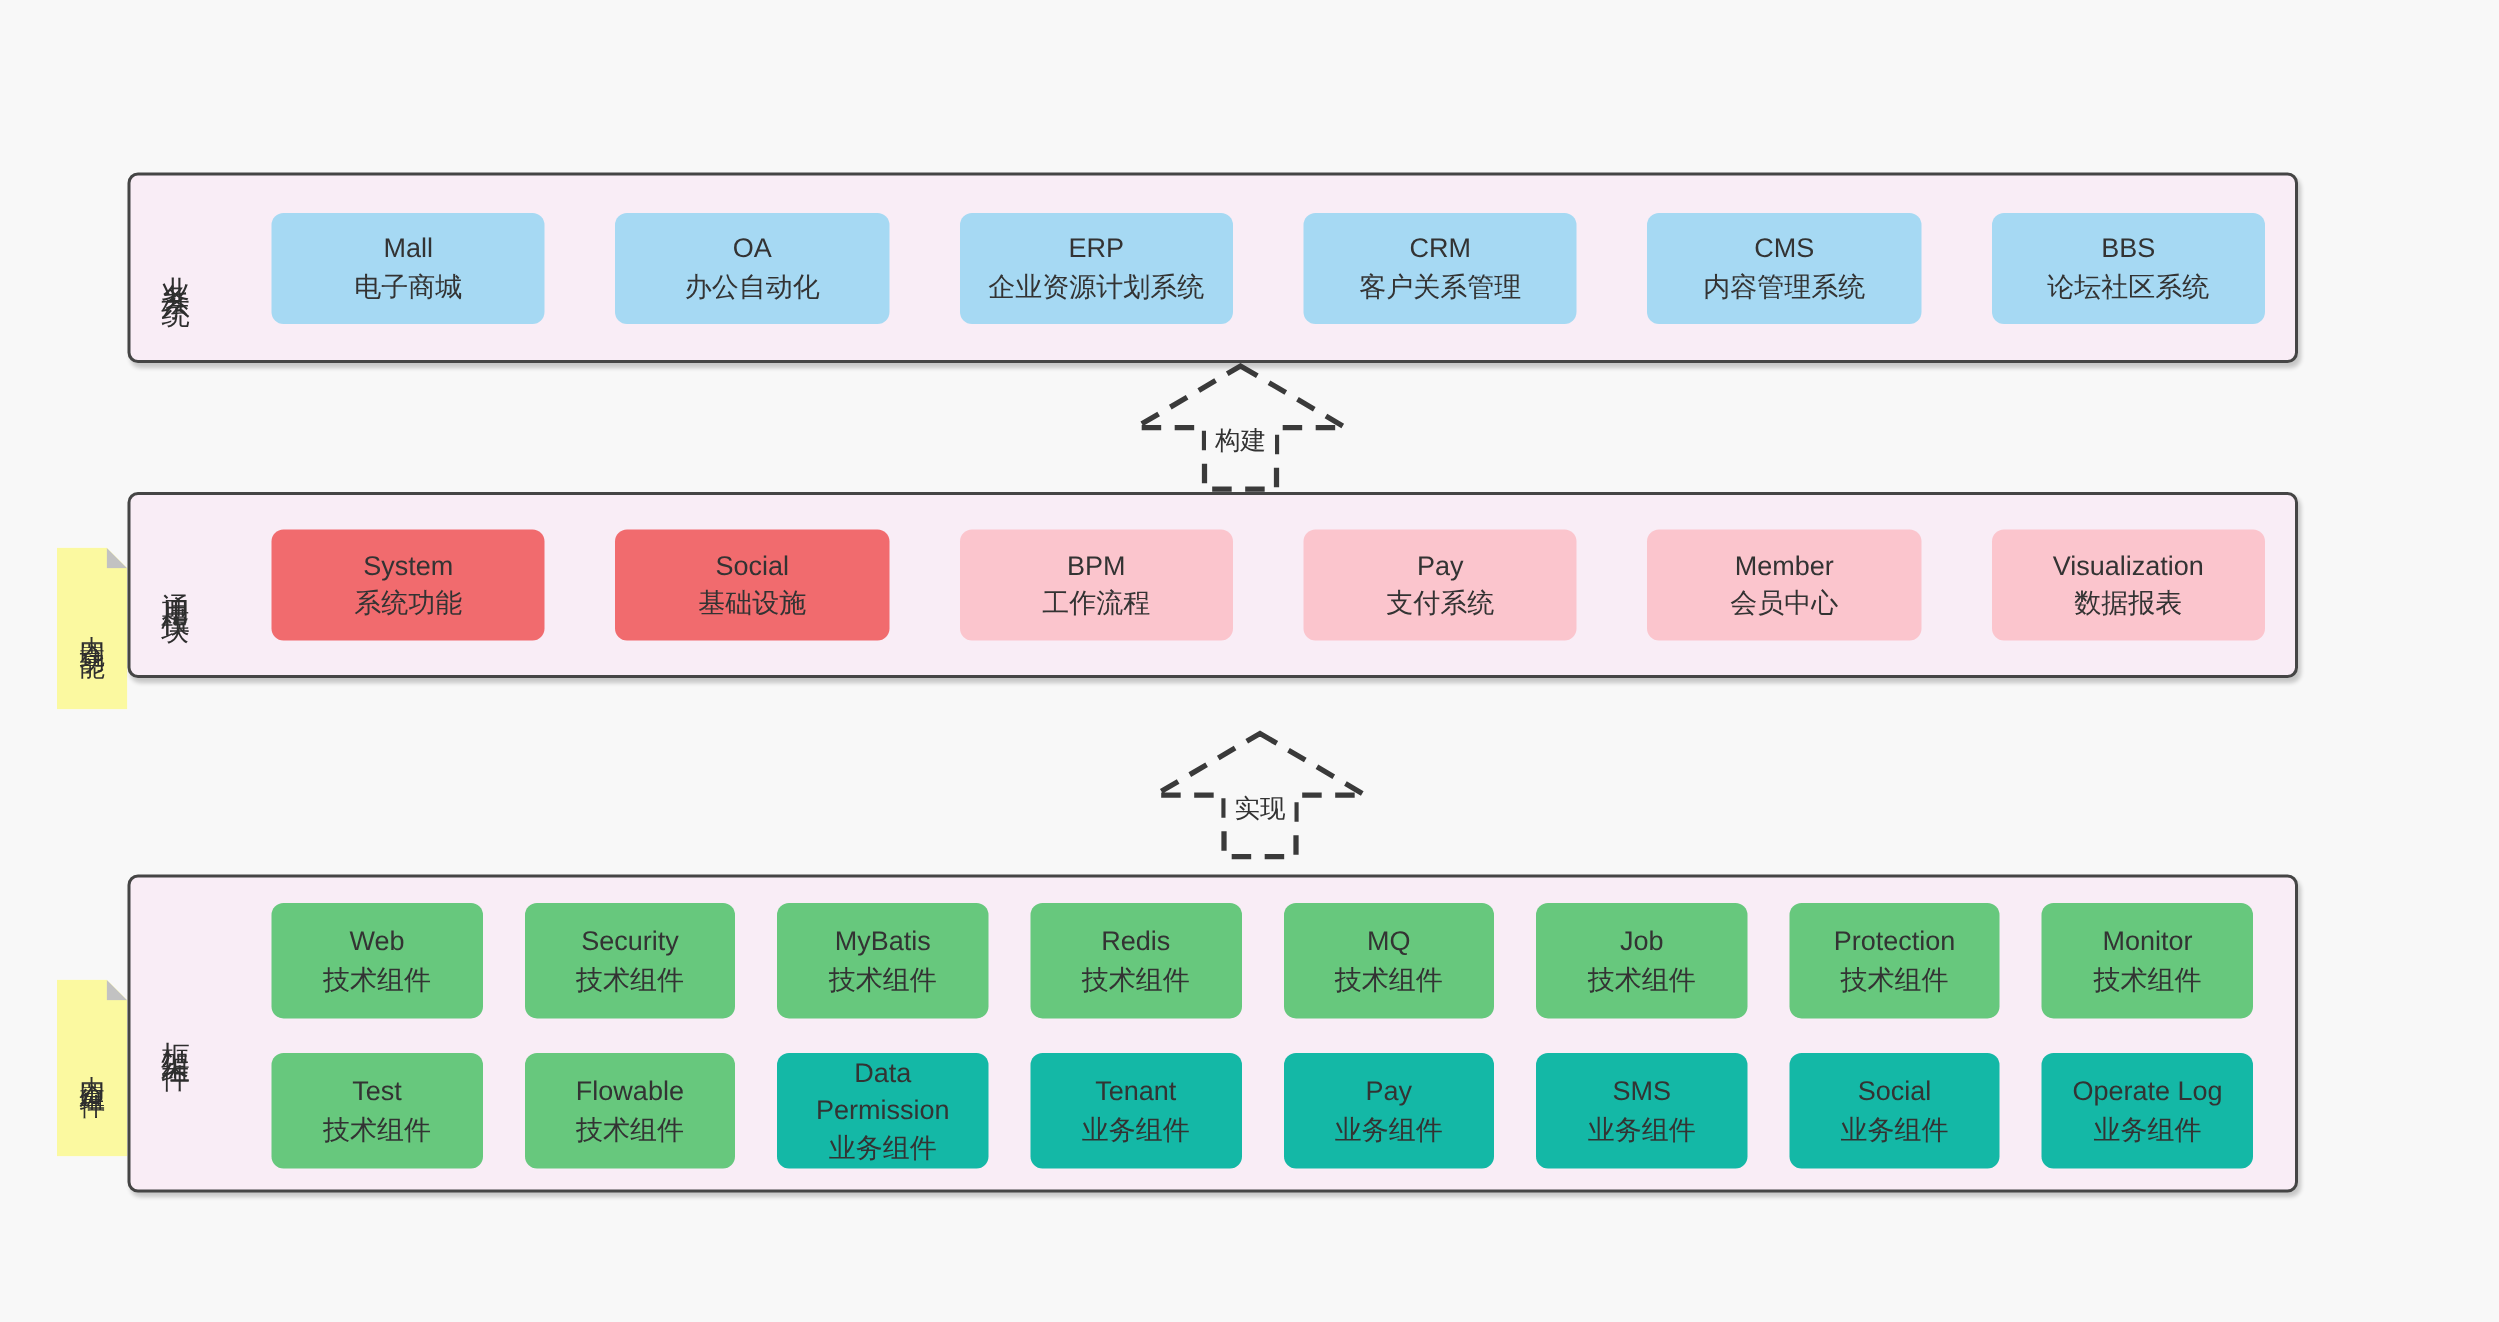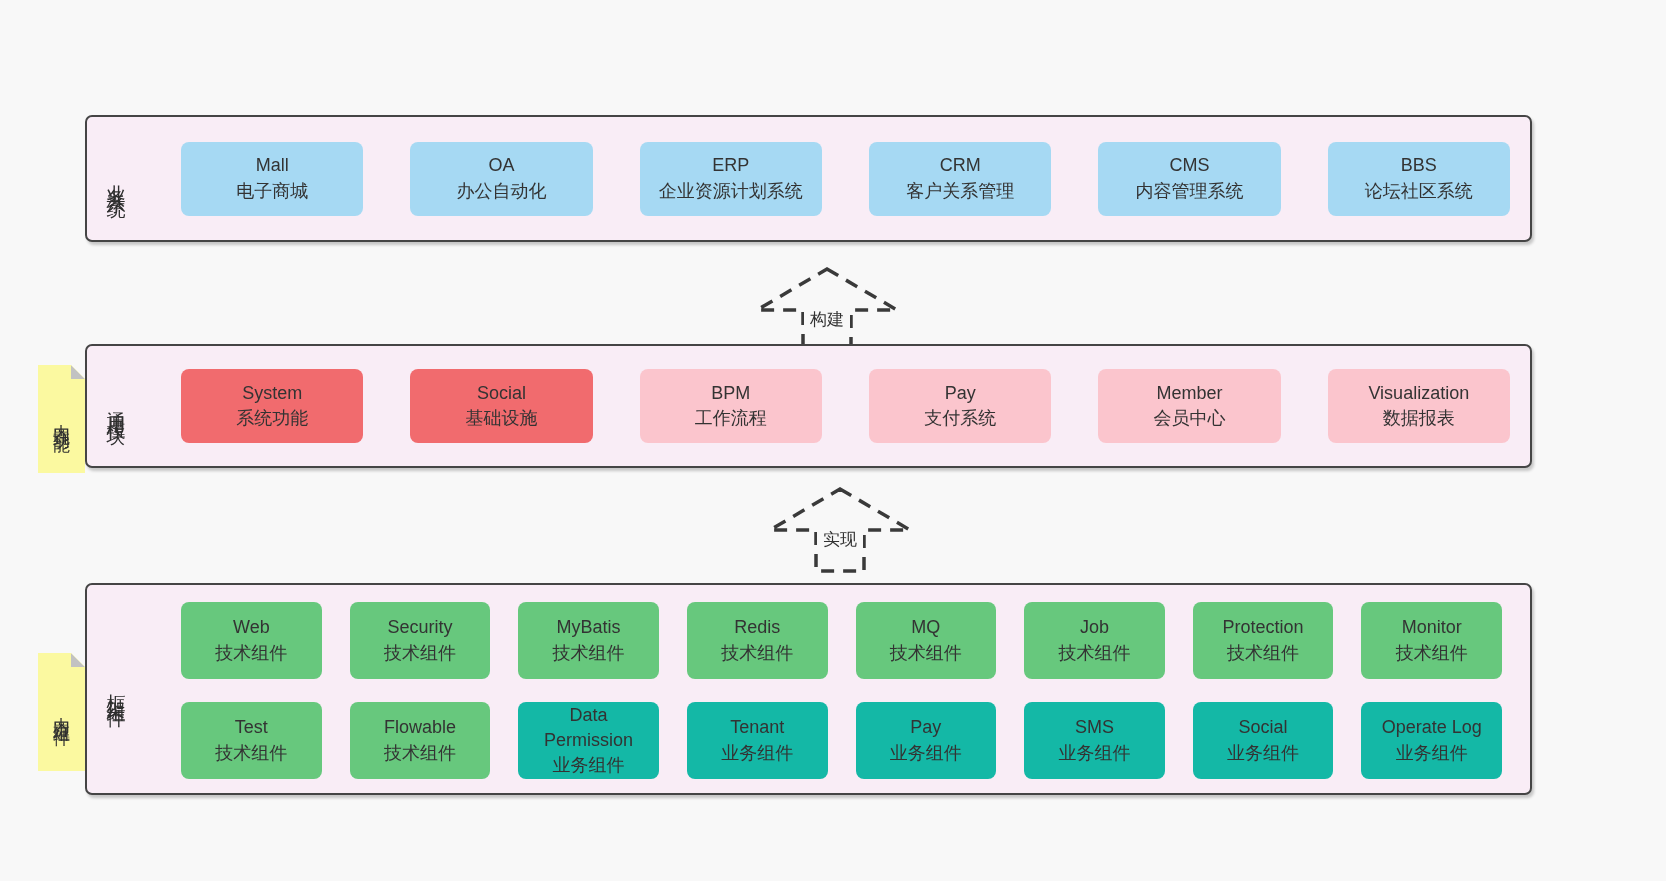--- a/index.html
+++ b/index.html
@@ -9,21 +9,21 @@
     font-family:"Liberation Sans",sans-serif;
   }
   .panel{
     position:absolute;left:85px;width:1447px;box-sizing:border-box;
     background:#f9edf6;border:2px solid #454545;border-radius:7px;
     box-shadow:2px 3px 3px rgba(0,0,0,0.2);
     display:flex;
     gap:36px;
   }
   #panel-business{top:115px;height:127px;}
-  #panel-modules{top:344px;height:124px;}
+  #panel-modules{top:328px;height:124px;}
   #panel-framework{top:583px;height:212px;}
   .panel-label{
     width:58px;display:flex;align-items:center;justify-content:center;
     writing-mode:vertical-rl;text-orientation:upright;
     font-size:19px;letter-spacing:5px;color:#2e2e2e;
   }
   .row{flex:1;display:flex;align-items:center;gap:47px;padding-right:20px;}
   .grid{
     flex:1;display:grid;grid-template-columns:repeat(8,1fr);
     column-gap:28px;row-gap:23px;padding:17px 28px 18px 0;
@@ -48,21 +48,21 @@
     font-size:17px;letter-spacing:4px;color:#2e2e2e;
     clip-path:polygon(0 0,calc(100% - 14px) 0,100% 14px,100% 100%,0 100%);
   }
   #note-features{top:365px;height:108px;}
   #note-components{top:653px;height:118px;}
   .note-fold{
     position:absolute;top:0;right:0;width:14px;height:14px;background:#c2c2c2;
     clip-path:polygon(0 0,100% 100%,0 100%);
   }
   .arrow{position:absolute;width:150px;height:88px;}
-  #arrow-build{left:752px;top:266px;}
+  #arrow-build{left:752px;top:241px;}
   #arrow-implement{left:765px;top:486px;}
   .arrow svg{width:100%;height:100%;display:block;}
   .arrow polygon{
     fill:none;stroke:#3a3a3a;stroke-width:3.5;stroke-dasharray:13 9;
     stroke-linejoin:miter;
   }
   .arrow-label{
     position:absolute;left:50%;top:53px;transform:translate(-50%,-50%);
     background:#f8f8f8;padding:2px 6px;font-size:17px;color:#333;white-space:nowrap;
   }

